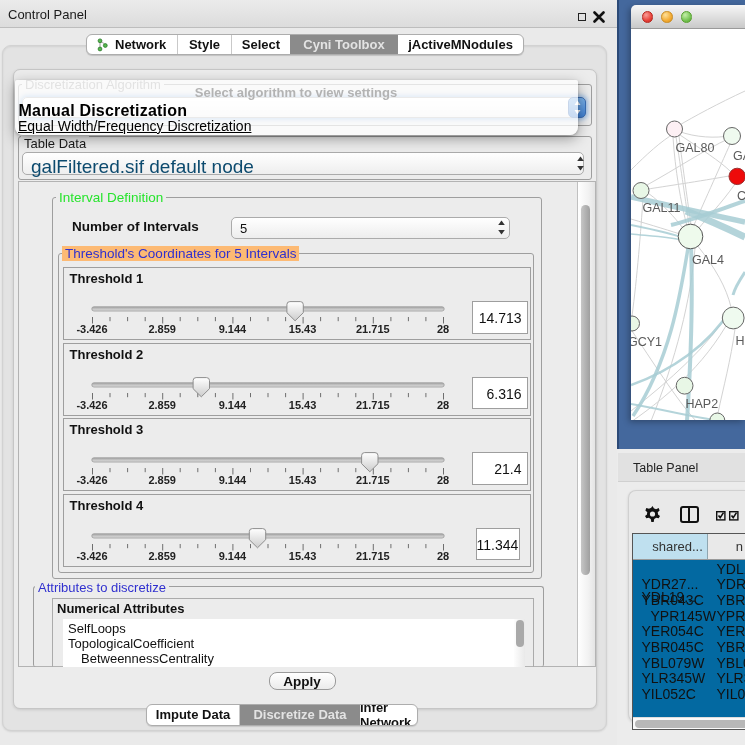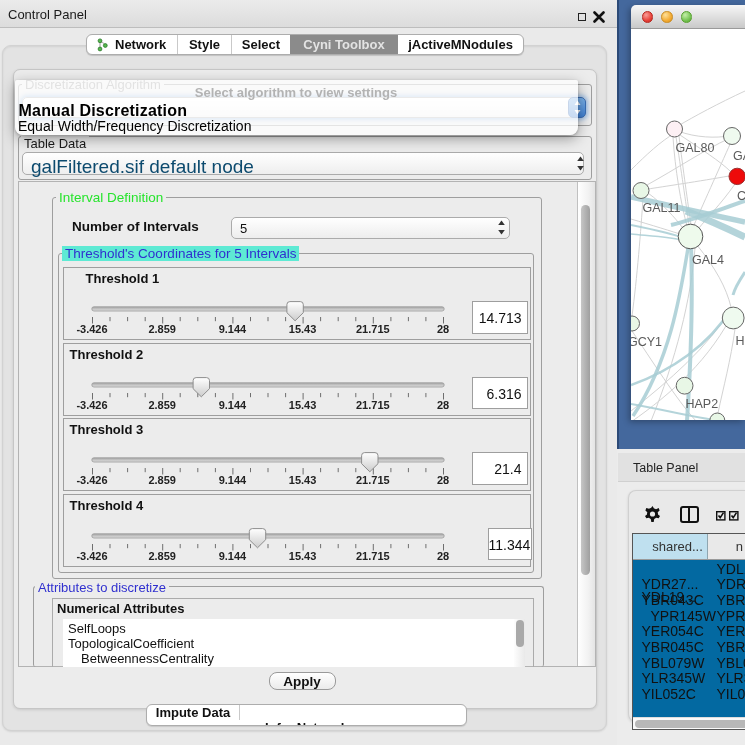--- a/index.html
+++ b/index.html
@@ -68,25 +68,25 @@
 
   <div class="abs" style="left:72px;top:219px;font-size:13.5px;font-weight:700;color:#111;">Number of Intervals</div>
   <div class="abs" style="left:231px;top:217px;width:279px;height:21.5px;background:linear-gradient(#ffffff,#ededed);border:1px solid #ababab;border-radius:5px;"></div>
   <div class="abs" style="left:240px;top:221px;font-size:13px;color:#111;">5</div>
   <svg class="abs" style="left:497px;top:220px;" width="9" height="15" viewBox="0 0 9 15">
     <path d="M4.5 0.5 L7.8 5 H1.2 Z" fill="#333"></path>
       <path d="M4.5 14.5 L7.8 10 H1.2 Z" fill="#333"></path>
   </svg>
 
   <div class="abs" style="left:58px;top:253px;width:476px;height:320px;border:1px solid #9e9e9e;border-radius:3px;"></div>
-  <div class="abs" style="left:62px;top:246px;background:#5eead4;padding:0 3px;font-size:13.5px;color:#3030cf;">Threshold's Coordinates for 5 Intervals</div>
+  <div class="abs" style="left:62px;top:246px;background:#fdba74;padding:0 3px;font-size:13.5px;color:#3030cf;">Threshold's Coordinates for 5 Intervals</div>
 
   <div id="thresholds">
   <div class="abs" style="left:62.5px;top:267px;width:468.5px;height:73px;border:1px solid #9e9e9e;">
-    <div style="position:absolute;left:6px;top:3px;font-size:13px;font-weight:700;color:#111;margin-left:16px;">Threshold 1</div>
+    <div style="position:absolute;left:6px;top:3px;font-size:13px;font-weight:700;color:#111;">Threshold 1</div>
     <svg style="position:absolute;left:0;top:0;" width="468" height="73" viewBox="0 0 468 73">
       <defs>
             <linearGradient id="trk267" x1="0" y1="0" x2="0" y2="1">
               <stop offset="0" stop-color="#a6a6a6"></stop>
               <stop offset="1" stop-color="#e0e0e0"></stop>
             </linearGradient>
       <linearGradient id="th267" x1="0" y1="0" x2="0" y2="1">
               <stop offset="0" stop-color="#ffffff"></stop>
               <stop offset="1" stop-color="#cccccc"></stop>
             </linearGradient>
@@ -243,21 +243,21 @@
           <line x1="256.6" y1="49" x2="256.6" y2="53.2" stroke="#6e6e6e" stroke-width="1"></line>
           <line x1="274.2" y1="49" x2="274.2" y2="53.2" stroke="#6e6e6e" stroke-width="1"></line>
           <line x1="291.8" y1="49" x2="291.8" y2="53.2" stroke="#6e6e6e" stroke-width="1"></line>
           <line x1="309.3" y1="49" x2="309.3" y2="55.5" stroke="#6e6e6e" stroke-width="1"></line>
           <line x1="326.9" y1="49" x2="326.9" y2="53.2" stroke="#6e6e6e" stroke-width="1"></line>
           <line x1="344.4" y1="49" x2="344.4" y2="53.2" stroke="#6e6e6e" stroke-width="1"></line>
           <line x1="361.9" y1="49" x2="361.9" y2="53.2" stroke="#6e6e6e" stroke-width="1"></line>
           <line x1="379.5" y1="49" x2="379.5" y2="55.5" stroke="#6e6e6e" stroke-width="1"></line>
       <path d="M185.3 44.7 V36.6 Q185.3 33.6 188.3 33.6 H198.7 Q201.7 33.6 201.7 36.6 V44.7 L193.5 52.8 Z" fill="url(#th493.5)" stroke="#8d8d8d" stroke-width="1"></path>
     </svg>
-    <div style="position:absolute;left:424px;top:33px;width:44px;height:32.5px;background:#fff;border:1px solid #9e9e9e;font-size:14px;color:#111;text-align:right;line-height:32px;padding-right:5px;">11.344</div>
+    <div style="position:absolute;left:412px;top:33px;width:44px;height:32.5px;background:#fff;border:1px solid #9e9e9e;font-size:14px;color:#111;text-align:right;line-height:32px;padding-right:5px;">11.344</div>
     <div style="position:absolute;left:-1.5px;top:55px;width:60px;text-align:center;font-size:11px;font-weight:700;color:#222;">-3.426</div>
         <div style="position:absolute;left:68.7px;top:55px;width:60px;text-align:center;font-size:11px;font-weight:700;color:#222;">2.859</div>
         <div style="position:absolute;left:138.9px;top:55px;width:60px;text-align:center;font-size:11px;font-weight:700;color:#222;">9.144</div>
         <div style="position:absolute;left:209.1px;top:55px;width:60px;text-align:center;font-size:11px;font-weight:700;color:#222;">15.43</div>
         <div style="position:absolute;left:279.3px;top:55px;width:60px;text-align:center;font-size:11px;font-weight:700;color:#222;">21.715</div>
         <div style="position:absolute;left:349.5px;top:55px;width:60px;text-align:center;font-size:11px;font-weight:700;color:#222;">28</div>
   </div>
 </div>
 
   <div class="abs" style="left:33px;top:586px;width:511px;height:81px;border:1px solid #9e9e9e;border-radius:3px;border-bottom:none;"></div>
@@ -267,29 +267,30 @@
   <div class="abs" style="left:63px;top:619px;width:462px;height:47.5px;background:#fff;overflow:hidden;font-size:13px;color:#111;">
     <div style="padding:2px 0 0 5px;line-height:15px;">SelfLoops</div>
     <div style="padding-left:5px;line-height:15px;">TopologicalCoefficient</div>
     <div style="padding-left:18px;line-height:15px;">BetweennessCentrality</div>
   </div>
   <div class="abs" style="left:514px;top:619px;width:11px;height:47.5px;background:linear-gradient(90deg,#fdfdfd,#e9e9e9);"></div>
   <div class="abs" style="left:515.5px;top:619.5px;width:8px;height:27px;background:#a9a9a9;border-radius:4px;"></div>
 
   <div class="abs" style="left:268.5px;top:672px;width:67px;height:18px;background:linear-gradient(#ffffff,#ebebeb);border:1px solid #9a9a9a;border-radius:8px;display:flex;align-items:center;justify-content:center;font-size:13.5px;font-weight:700;color:#111;">Apply</div>
 
-  <div class="abs" style="left:146px;top:704px;width:321px;height:21.5px;background:#fff;border:1px solid #adadad;border-radius:6px;box-shadow:0 1px 1px rgba(0,0,0,0.12);display:flex;overflow:hidden;font-size:13px;font-weight:600;color:#111;flex-direction:column;">
+  <div class="abs" style="left:146px;top:704px;width:272px;height:21.5px;background:#fff;border:1px solid #adadad;border-radius:6px;box-shadow:0 1px 1px rgba(0,0,0,0.12);display:flex;overflow:hidden;font-size:13px;font-weight:600;color:#111;">
     <div style="width:93px;display:flex;align-items:center;justify-content:center;border-right:1px solid #c9c9c9;">Impute Data</div>
+    <div style="width:120px;display:flex;align-items:center;justify-content:center;background:#8b8b8b;color:#e3e3e3;">Discretize Data</div>
     <div style="flex:1;display:flex;align-items:center;justify-content:center;">Infer Network</div>
   </div>
 
   <div class="abs" style="left:14.5px;top:80px;width:563px;height:54.5px;background:rgba(255,255,255,0.72);border-radius:2px 2px 8px 8px;box-shadow:0 4px 14px rgba(0,0,0,0.35), 0 1px 3px rgba(0,0,0,0.2);"></div>
   <div class="abs" style="left:14.5px;top:85px;width:563px;height:15px;font-size:13px;font-weight:600;color:#b3b3b3;text-align:center;">Select algorithm to view settings</div>
   <div class="abs" style="left:18.5px;top:102px;font-size:16px;font-weight:700;color:#000;letter-spacing:0.2px;">Manual Discretization</div>
-  <div class="abs" style="left:18px;top:118px;font-size:14px;color:#000;">Equal Width/Frequency Discretization</div>
+  <div class="abs" style="left:18px;top:118px;font-size:14px;color:#000;text-decoration:underline;">Equal Width/Frequency Discretization</div>
 </div>
 
 <div class="abs" style="left:617px;top:0;width:128px;height:449px;background:#44689d;"></div>
 <div class="abs" style="left:617px;top:0;width:2px;height:449px;background:#2c4a77;"></div>
 
 <div class="abs" style="left:631px;top:5px;width:114px;height:415px;border-radius:5px 0 0 0;overflow:hidden;box-shadow:-2px 2px 6px rgba(0,0,0,0.3);">
   <div style="height:23.5px;background:linear-gradient(#f7f7f7,#c9c9c9);border-bottom:1px solid #9a9a9a;position:relative;">
     <div style="position:absolute;left:10.5px;top:6px;width:11.5px;height:11.5px;border-radius:50%;background:radial-gradient(circle at 35% 30%, #f99d97, #e8433a 60%, #c2271f);border:0.5px solid #b5251e;"></div>
     <div style="position:absolute;left:30px;top:6px;width:11.5px;height:11.5px;border-radius:50%;background:radial-gradient(circle at 35% 30%, #fde09a, #f3ab33 60%, #d98f1b);border:0.5px solid #c98a1c;"></div>
     <div style="position:absolute;left:49.8px;top:6px;width:11.5px;height:11.5px;border-radius:50%;background:radial-gradient(circle at 35% 30%, #c4efa8, #77c454 60%, #54a32e);border:0.5px solid #57a02f;"></div>

